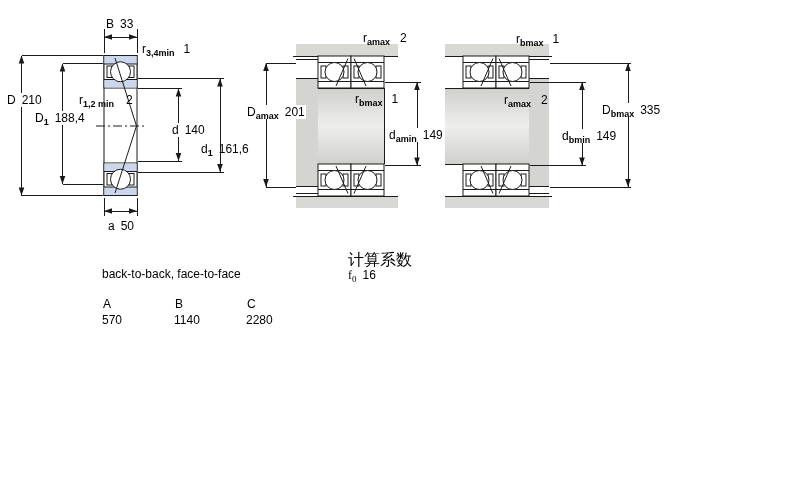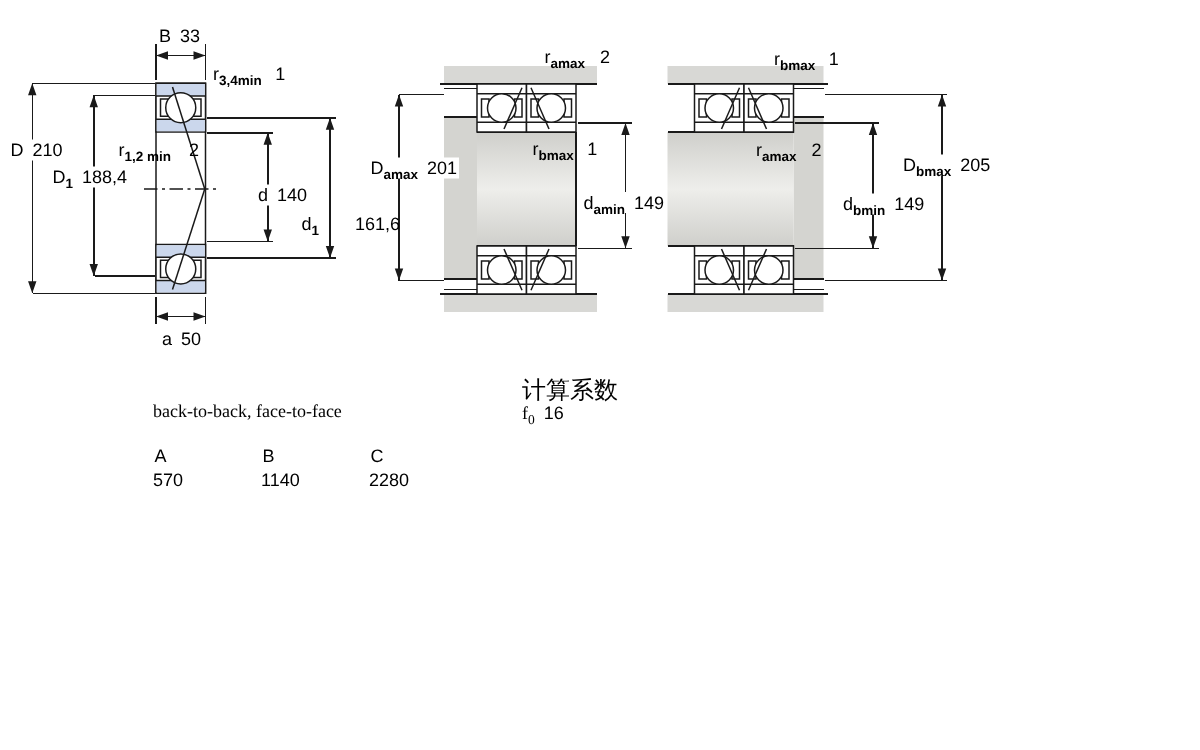--- a/index.html
+++ b/index.html
@@ -4,21 +4,21 @@
 <style>
   html,body{margin:0;padding:0;background:#fff;}
   .stage{position:relative;width:732px;height:500px;background:#fff;overflow:hidden;
          font-family:"Liberation Sans",sans-serif;color:#000;}
   svg{position:absolute;left:0;top:0;}
   .lbl{position:absolute;font-size:12px;white-space:nowrap;line-height:14px;}
   .lbl sub{font-size:9px;line-height:0;font-weight:bold;}
   .val{margin-left:6px;}
   .bg{background:#fff;padding:0 1px;}
   .title{position:absolute;font-family:"Liberation Serif",serif;font-weight:bold;font-size:12px;}
-  .sub2{position:absolute;font-family:Liberation Serif, serif;font-size:12px;}
+  .sub2{position:absolute;font-family:Liberation Sans, sans-serif;font-size:12px;}
   .cjk{position:absolute;font-weight:normal;font-size:16px;}
   .f0{position:absolute;font-size:12px;}
   .f0 .fb{font-family:"Liberation Serif",serif;}
   .f0 sub{font-size:9px;line-height:0;}
   .cell{position:absolute;font-size:12px;}
 </style>
 </head>
 <body>
 
 <div class="stage">
@@ -197,21 +197,21 @@
 <div class="lbl" style="left:79px;top:93px">
   <span><span>r</span><sub>1,2 min</sub></span><span class="val" style="margin-left:12px">2</span>
 </div>
 <div class="lbl bg" style="left:34px;top:111px">
   <span><span>D</span><sub>1</sub></span><span class="val">188,4</span>
 </div>
 <div class="lbl bg" style="left:171px;top:123px">
   <span><span>d</span></span><span class="val">140</span>
 </div>
 <div class="lbl" style="left:201px;top:142px">
-  <span><span>d</span><sub>1</sub></span><span class="val" style="margin-left:24px">161,6</span>
+  <span><span>d</span><sub>1</sub></span><span class="val" style="margin-left:6px">161,6</span>
 </div>
 <div class="lbl" style="left:108px;top:219px">
   <span><span>a</span></span><span class="val">50</span>
 </div>
 
 <div class="lbl" style="left:363px;top:31px">
   <span><span>r</span><sub>amax</sub></span><span class="val" style="margin-left:10px">2</span>
 </div>
 <div class="lbl bg" style="left:246px;top:105px">
   <span><span>D</span><sub>amax</sub></span><span class="val">201</span>
@@ -223,21 +223,21 @@
   <span><span>d</span><sub>amin</sub></span><span class="val">149</span>
 </div>
 
 <div class="lbl" style="left:516px;top:32px">
   <span><span>r</span><sub>bmax</sub></span><span class="val" style="margin-left:9px">1</span>
 </div>
 <div class="lbl" style="left:504px;top:93px">
   <span><span>r</span><sub>amax</sub></span><span class="val" style="margin-left:10px">2</span>
 </div>
 <div class="lbl bg" style="left:601px;top:103px">
-  <span><span>D</span><sub>bmax</sub></span><span class="val">205</span>
+  <span><span>D</span><sub>bmax</sub></span><span class="val">335</span>
 </div>
 <div class="lbl bg" style="left:561px;top:129px">
   <span><span>d</span><sub>bmin</sub></span><span class="val">149</span>
 </div>
 
 <div class="sub2" style="left:102px;top:267px">back-to-back, face-to-face</div>
 
 <div class="cjk" style="left:348px;top:250px">计算系数</div>
 <div class="f0" style="left:348px;top:268px">
   <span class="fb"><span>f</span><sub>0</sub></span><span class="val">16</span>

